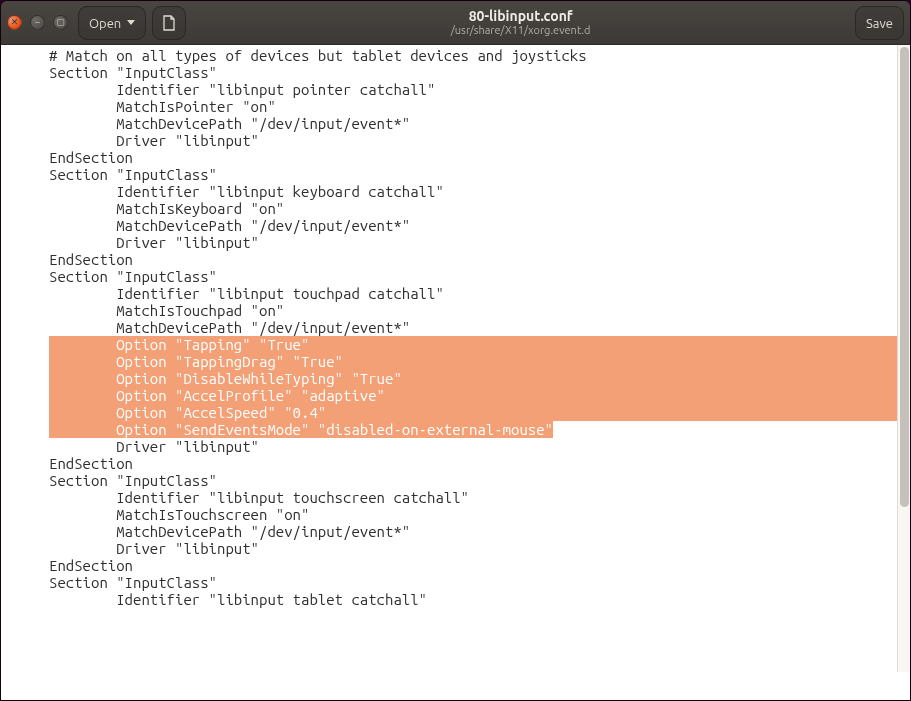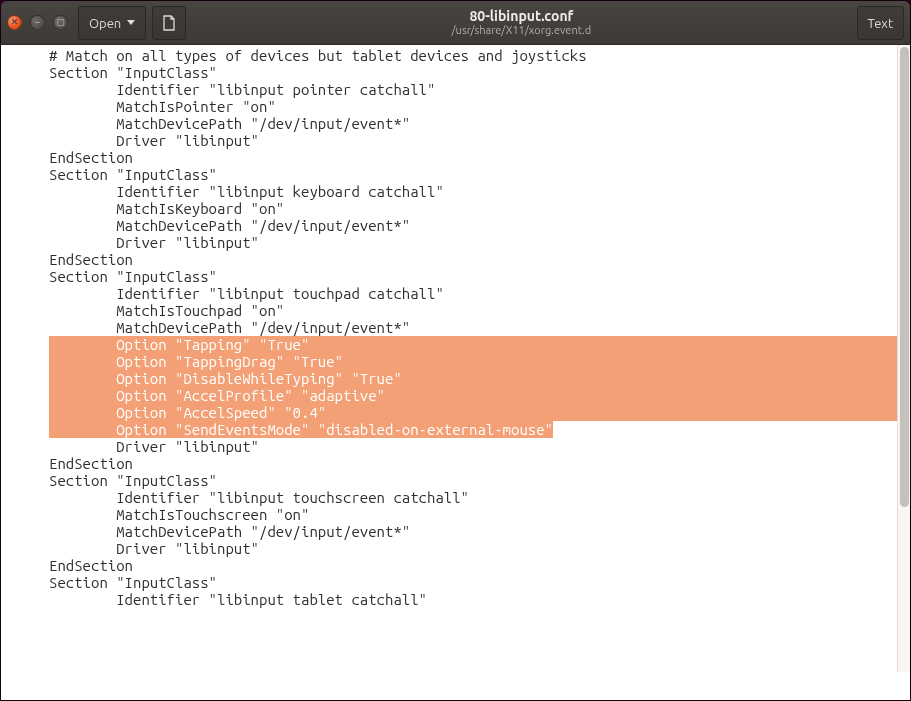--- a/index.html
+++ b/index.html
@@ -55,21 +55,21 @@
     line-height: 1;
     color: #3a342d;
   }
   .wc-close { background: radial-gradient(circle at 30% 30%, #f19470, #e95420 60%, #c74416); }
   .wc-min, .wc-max { background: radial-gradient(circle at 30% 30%, #6e6a65, #54504c 70%); color:#c8c4bd; }
 
   .tb-btn {
     height: 34px;
     background: linear-gradient(to bottom, #403c39, #3a3633);
     border: 1px solid #2a2725;
-    border-radius: 3px;
+    border-radius: 9px;
     color: #dfdbd2;
     display: flex;
     align-items: center;
     padding: 0 10px;
     font-size: 13px;
     gap: 6px;
   }
   .tb-btn.icon-only { padding: 0 8px; }
   .chev-down {
     width: 0; height: 0;
@@ -190,21 +190,21 @@
         <path d="M10 1v3h3" fill="none" stroke="#dfdbd2" stroke-width="1.3"></path>
       </svg>
     </div>
 
     <div class="title-block">
       <div class="title-main">80-libinput.conf</div>
       <div class="title-sub">/usr/share/X11/xorg.event.d</div>
     </div>
 
     <div class="tb-btn">
-      <span>Text</span>
+      <span>Save</span>
     </div>
   </div>
 
   <div class="editor-wrap">
     <div class="editor" id="editor"><div class="line"># Match on all types of devices but tablet devices and joysticks</div><div class="line">Section "InputClass"</div><div class="line">        Identifier "libinput pointer catchall"</div><div class="line">        MatchIsPointer "on"</div><div class="line">        MatchDevicePath "/dev/input/event*"</div><div class="line">        Driver "libinput"</div><div class="line">EndSection</div><div class="line"></div><div class="line">Section "InputClass"</div><div class="line">        Identifier "libinput keyboard catchall"</div><div class="line">        MatchIsKeyboard "on"</div><div class="line">        MatchDevicePath "/dev/input/event*"</div><div class="line">        Driver "libinput"</div><div class="line">EndSection</div><div class="line"></div><div class="line">Section "InputClass"</div><div class="line">        Identifier "libinput touchpad catchall"</div><div class="line">        MatchIsTouchpad "on"</div><div class="line">        MatchDevicePath "/dev/input/event*"</div><div class="line hl">        Option "Tapping" "True"</div><div class="line hl">        Option "TappingDrag" "True"</div><div class="line hl">        Option "DisableWhileTyping" "True"</div><div class="line hl">        Option "AccelProfile" "adaptive"</div><div class="line hl">        Option "AccelSpeed" "0.4"</div><div class="line"><span class="partial-hl">        Option "SendEventsMode" "disabled-on-external-mouse"</span></div><div class="line">        Driver "libinput"</div><div class="line">EndSection</div><div class="line"></div><div class="line">Section "InputClass"</div><div class="line">        Identifier "libinput touchscreen catchall"</div><div class="line">        MatchIsTouchscreen "on"</div><div class="line">        MatchDevicePath "/dev/input/event*"</div><div class="line">        Driver "libinput"</div><div class="line">EndSection</div><div class="line"></div><div class="line">Section "InputClass"</div><div class="line">        Identifier "libinput tablet catchall"</div></div>
 
   </div>
 
   <div class="vscroll">
     <div class="vscroll-thumb"></div>

